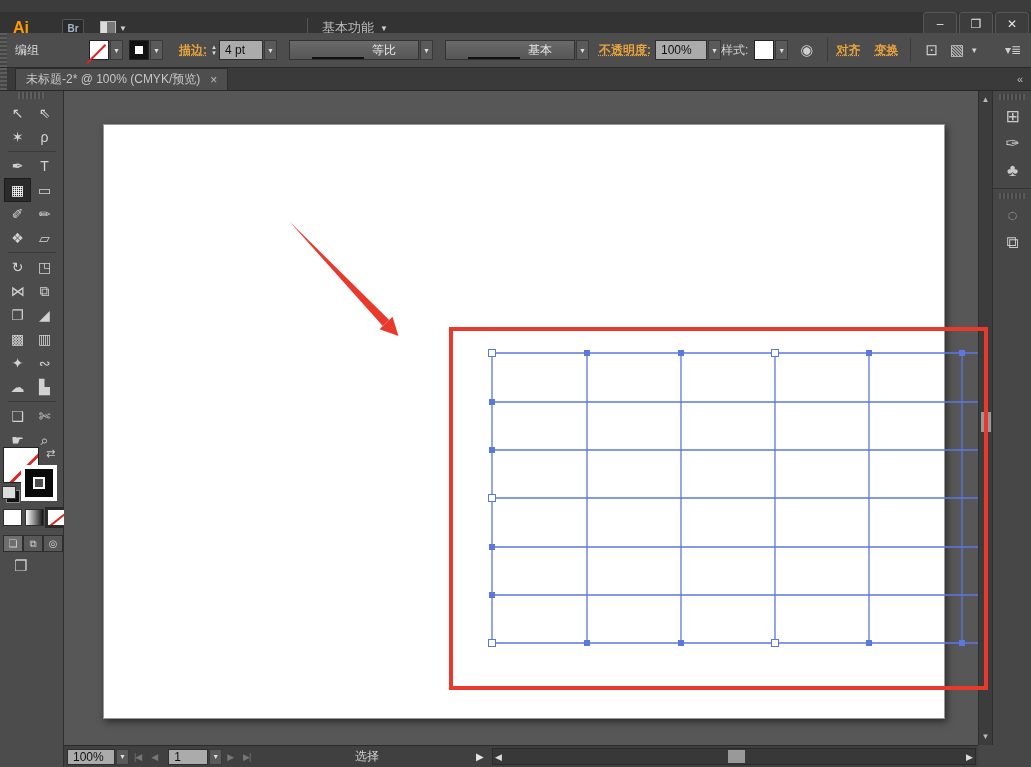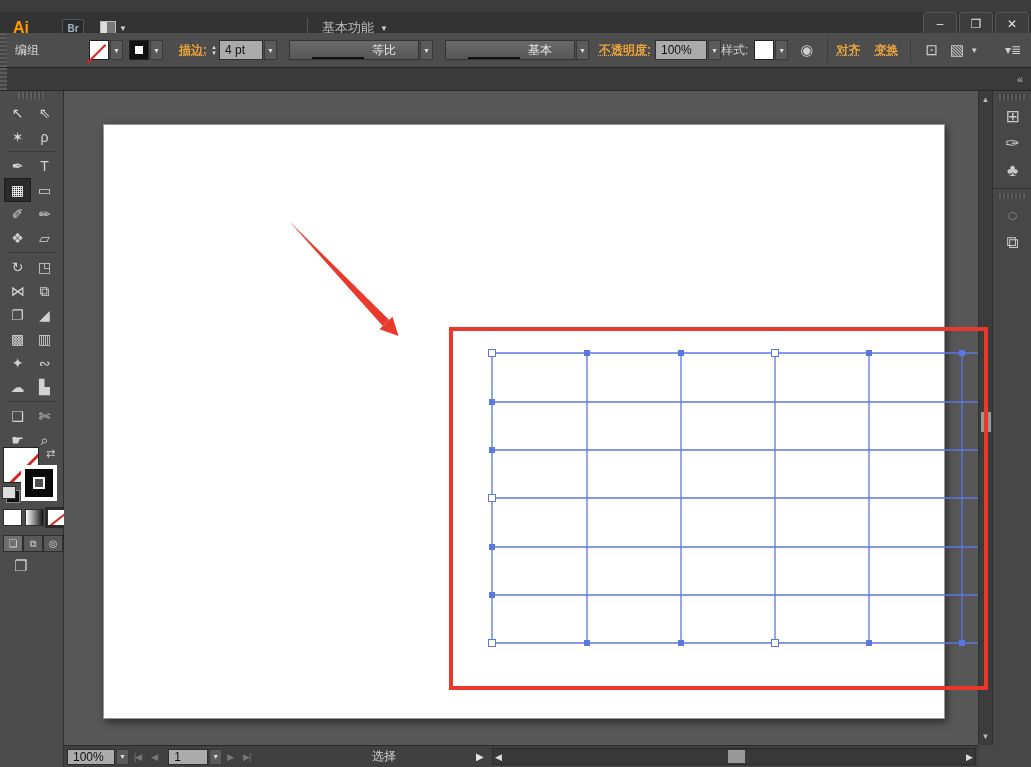--- a/index.html
+++ b/index.html
@@ -98,21 +98,21 @@
   
   #vscroll { position:absolute; left:978px; top:91px; width:14px; height:654px; background:#3c3c3c;
     border-left:1px solid #2e2e2e; }
   .sb-arrow { color:#b9b9b9; font-size:8px; text-align:center; width:100%; position:absolute; }
   #vthumb { position:absolute; left:2px; top:321px; width:10px; height:20px; background:#999; }
   #statusbar { position:absolute; left:64px; top:745px; width:914px; height:22px; background:#404040;
     border-top:1px solid #2b2b2b; display:flex; align-items:center; font-size:12px; }
   #zoom-field { width:48px; margin-left:3px; height:16px; }
   .nav-arrow { color:#777; font-size:9px; margin:0 5px; letter-spacing:-1px; }
   #page-field { width:40px; height:16px; margin-left:6px; }
-  #status-text { position:absolute; left:260px; width:120px; text-align:center; color:#d2d2d2; }
+  #status-text { position:absolute; left:243px; width:120px; text-align:center; color:#d2d2d2; }
   #status-expand { position:absolute; left:412px; color:#e6e6e6; font-size:10px; }
   #hscroll { position:absolute; left:428px; top:2px; width:484px; height:17px; background:#383838;
     border:1px solid #2b2b2b; }
   #hthumb { position:absolute; left:235px; top:1px; width:17px; height:13px; background:#999; }
   #hleft { position:absolute; left:2px; top:3px; color:#ddd; font-size:9px; }
   #hright { position:absolute; right:2px; top:3px; color:#ddd; font-size:9px; }
   #corner { position:absolute; left:978px; top:745px; width:53px; height:22px; background:#474747; }
   
   #dock { position:absolute; left:992px; top:91px; width:39px; height:654px; background:#474747;
     border-left:1px solid #2f2f2f; }
@@ -186,20 +186,24 @@
   <span class="hotlink">变换</span>
   <div class="cb-sep"></div>
   <span class="cb-icon">⊡</span>
   <span class="cb-icon">▧</span>
   <span class="dd-caret">▼</span>
   <span class="cb-icon" style="margin-left:auto;margin-right:10px;font-size:12px">▾≣</span>
 </div>
 
 <div id="tabbar">
   <div class="grip" style="height:100%"></div>
+  <div id="doc-tab">
+    <span>未标题-2* @ 100% (CMYK/预览)</span>
+    <span id="tab-close">×</span>
+  </div>
   <span id="dock-collapse">«</span>
 </div>
 
 <div id="toolbar">
   <div class="topgrip"></div>
   <div id="tools-grid">
       <div class="tool">
         <span>↖</span>
       </div>
       <div class="tool">

